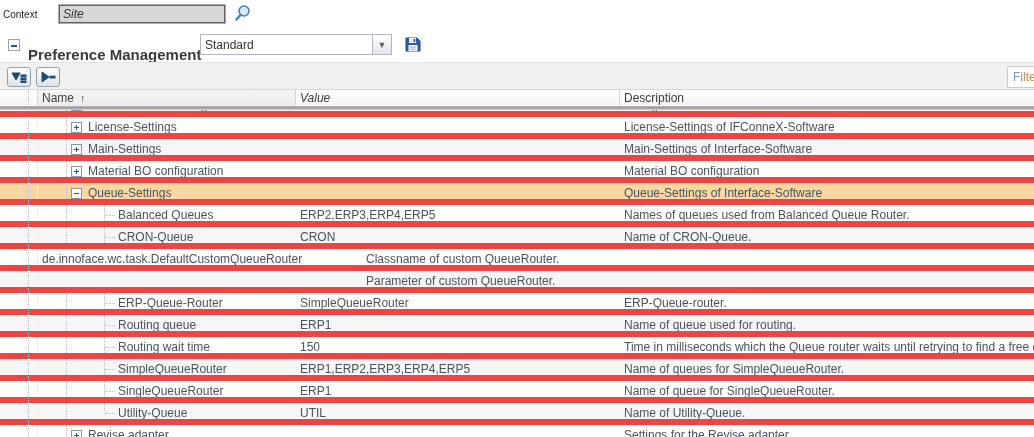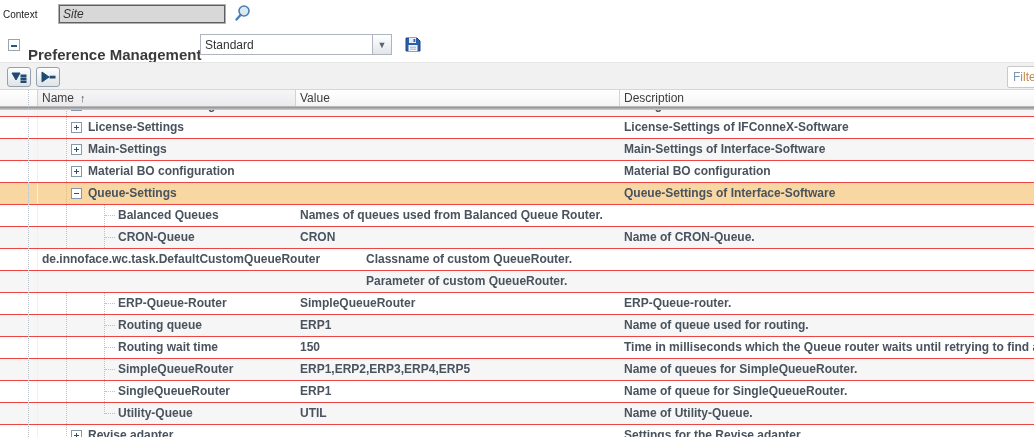--- a/index.html
+++ b/index.html
@@ -52,29 +52,29 @@
     font-size:12px; line-height:20px; padding:0 5px; color:#c08a4e;
   }
   .filter-box::first-letter { color:#7e95b3; }
 
   
   .grid { position:absolute; top:90px; left:0; width:1034px; height:347px; overflow:hidden; }
   .thead { display:flex; height:17px; border-bottom:1px solid #b7b7b7; background:linear-gradient(#ffffff,#f5f5f5);justify-content:center; }
   .th { font-size:12px; color:#3d3d3d; line-height:16px; padding:0 4px; border-right:1px solid #d3d3d3; overflow:hidden; white-space:nowrap; }
   .th.c0 { width:38px; }
   .th.cname { width:258px; background:linear-gradient(#f6f6f7,#ebebee); }
-  .th.cvalue { width:324px; }
+  .th.cvalue { width:324px;font-style:italic; }
   .th.cdesc { width:414px; border-right:0; }
   .sort-arrow { margin-left:6px; color:#555; font-size:11px; }
 
   .scroll-shadow { height:3px; background:linear-gradient(#8e8e8e,#cfcfcf); }
   .partial-top { position:relative; height:7px; overflow:hidden; }
   .partial-top .row { position:absolute; left:0; right:0; bottom:0; }
 
-  .row { display:flex; height:22px; border-bottom:1px solid #ef4444; background:#fff; cursor:pointer;font-weight:bold; }
+  .row { display:flex; height:22px; border-bottom:6px solid #ef4444; background:#fff; cursor:pointer; }
   .row.alt { background:#f6f6f6; }
   .row.sel { background:#f8d7a2; }
   .cell { position:relative; overflow:hidden; white-space:nowrap; font-size:12px; line-height:21px; color:#49535d; }
   .cell.c0 { width:38px; border-right:1px solid #f0f0f0; }
   .cell.cname { width:258px; }
   .cell.cvalue { width:324px; padding:0 4px; }
   .cell.cdesc { width:414px; padding:0 4px; }
 
   
   .cname::before { content:""; position:absolute; left:28px; top:0; bottom:0; border-left:1px dotted #bcc1c7; }
@@ -220,20 +220,21 @@
     <div class="cell cvalue"></div>
     <div class="cell cdesc">Queue-Settings of Interface-Software</div>
   </div>
       <div class="row lv2 leaf">
     <div class="cell c0"></div>
     <div class="cell cname">
       <span class="stub"></span>
 
       <span class="nlabel">Balanced Queues</span>
     </div>
+    <div class="cell cvalue">ERP2,ERP3,ERP4,ERP5</div>
     <div class="cell cdesc">Names of queues used from Balanced Queue Router.</div>
   </div>
       <div class="row lv2 leaf alt">
     <div class="cell c0"></div>
     <div class="cell cname">
       <span class="stub"></span>
 
       <span class="nlabel">CRON-Queue</span>
     </div>
     <div class="cell cvalue">CRON</div>

